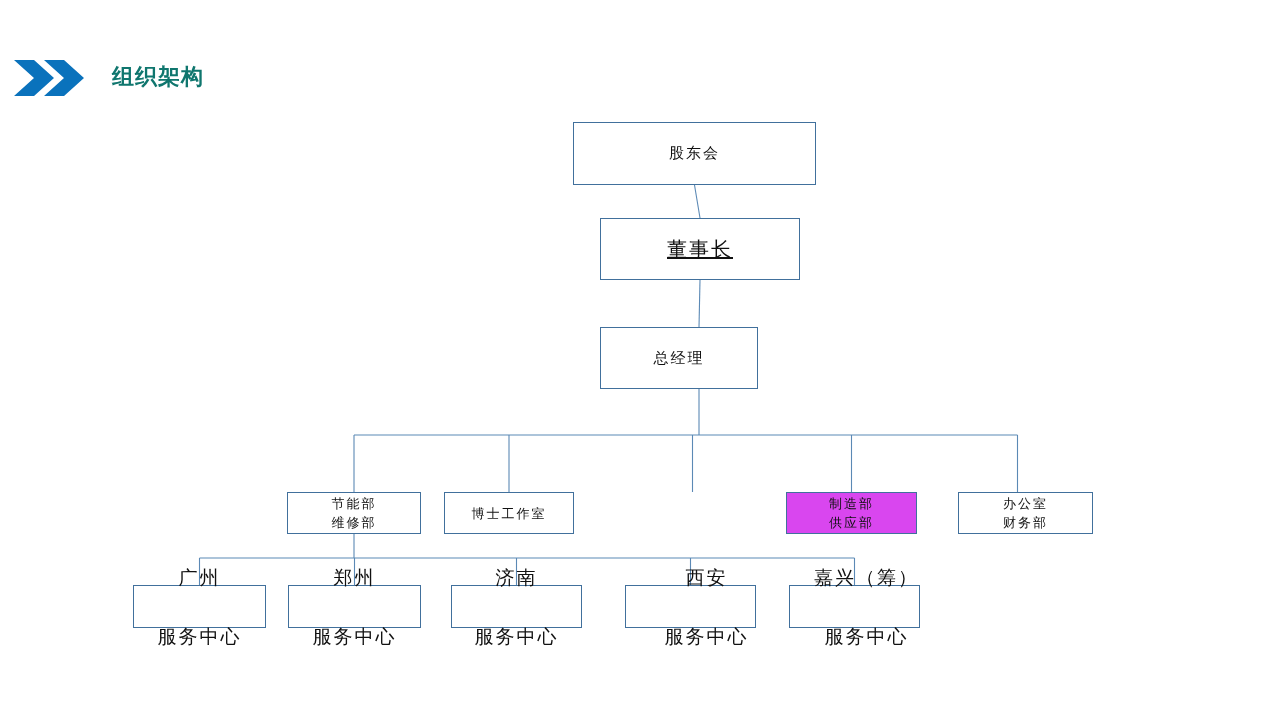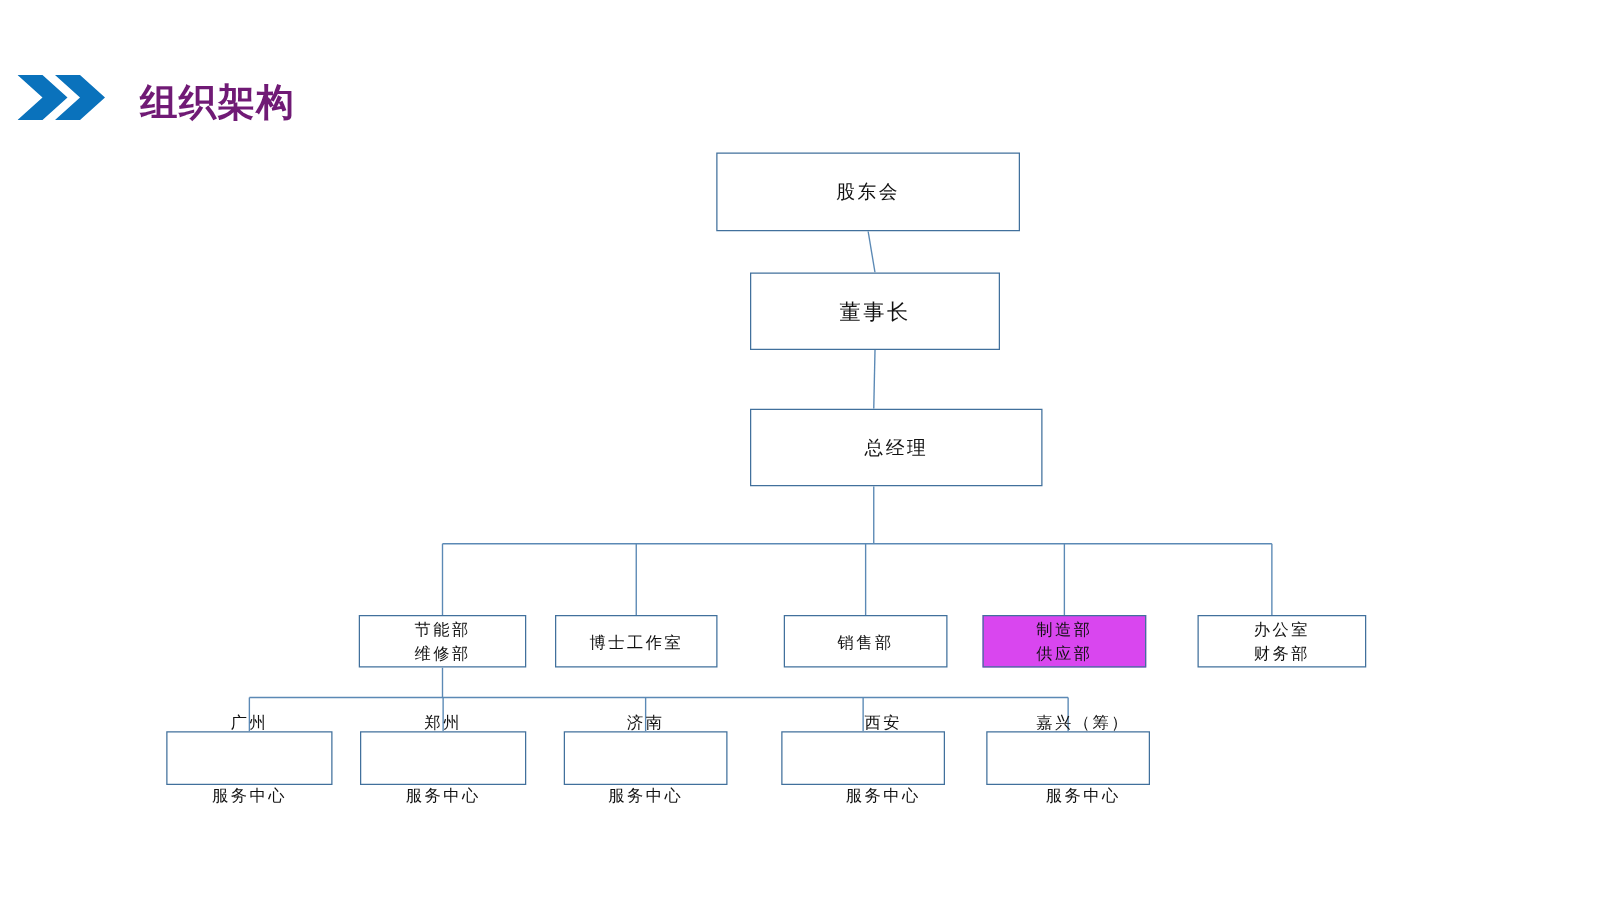--- a/index.html
+++ b/index.html
@@ -27,23 +27,23 @@
     position: absolute;
     left: 14px;
     top: 58px;
     width: 72px;
     height: 40px;
   }
   #page-title {
     position: absolute;
     left: 112px;
     top: 62px;
-    font-size: 30px;
+    font-size: 22px;
     font-weight: bold;
-    color: #701a75;
+    color: #0f766e;
     letter-spacing: 1px;
     white-space: nowrap;
   }
 
   
   #org-chart {
     position: absolute;
     left: 0;
     top: 0;
     width: 1280px;
@@ -70,24 +70,24 @@
     color: #111111;
     text-align: center;
   }
   .node .line {
     display: block;
     white-space: nowrap;
     letter-spacing: 2px;
   }
 
   .node.level-1 { font-size: 15px; }
-  .node.level-2 { font-size: 17px; }
+  .node.level-2 { font-size: 20px; text-decoration: underline; }
   .node.level-3 { font-size: 15px; }
   .node.dept    { font-size: 13px; line-height: 19px; }
-  .node.center  { font-size: 13px; line-height: 19px; gap: 40px; }
+  .node.center  { font-size: 19px; line-height: 19px; gap: 40px; }
 </style>
 </head>
 <body>
 
 <div id="slide-header">
   <div id="chevron-icon">
     <svg width="72" height="40" viewBox="0 0 72 40" xmlns="http://www.w3.org/2000/svg">
       <polygon points="0,2 20,2 40,20 20,38 0,38 20,20" fill="#0a72bc"></polygon>
       <polygon points="30,2 50,2 70,20 50,38 30,38 50,20" fill="#0a72bc"></polygon>
     </svg>
@@ -114,32 +114,29 @@
       <line x1="690.5" y1="558" x2="690.5" y2="585" stroke="#5b89b5" stroke-width="1.1"></line>
       <line x1="854.5" y1="558" x2="854.5" y2="585" stroke="#5b89b5" stroke-width="1.1"></line>
     </svg>
 
 <div class="node level-1" style="left: 573px; top: 122px; width: 243px; height: 63px; border-color: rgb(65, 112, 156); background: rgb(255, 255, 255); text-align: right;">
       <span class="line">股东会</span>
     </div>
     <div class="node level-2" style="left: 600px; top: 218px; width: 200px; height: 62px; border-color: rgb(65, 112, 156); background: rgb(255, 255, 255);">
       <span class="line">董事长</span>
     </div>
-    <div class="node level-3" style="left: 600px; top: 327px; width: 234px; height: 62px; border-color: rgb(65, 112, 156); background: rgb(255, 255, 255);">
+    <div class="node level-3" style="left: 600px; top: 327px; width: 158px; height: 62px; border-color: rgb(65, 112, 156); background: rgb(255, 255, 255);">
       <span class="line">总经理</span>
     </div>
     <div class="node dept" style="left: 287px; top: 492px; width: 134px; height: 42px; border-color: rgb(65, 112, 156); background: rgb(255, 255, 255);">
       <span class="line">节能部</span>
       <span class="line">维修部</span>
     </div>
     <div class="node dept" style="left: 444px; top: 492px; width: 130px; height: 42px; border-color: rgb(65, 112, 156); background: rgb(255, 255, 255);">
       <span class="line">博士工作室</span>
-    </div>
-    <div class="node dept" style="left: 627px; top: 492px; width: 131px; height: 42px; border-color: rgb(65, 112, 156); background: rgb(255, 255, 255);">
-      <span class="line">销售部</span>
     </div>
     <div class="node dept" style="left: 786px; top: 492px; width: 131px; height: 42px; border-color: rgb(65, 112, 156); background: #d946ef;">
       <span class="line">制造部</span>
       <span class="line">供应部</span>
     </div>
     <div class="node dept" style="left: 958px; top: 492px; width: 135px; height: 42px; border-color: rgb(65, 112, 156); background: rgb(255, 255, 255); align-items: center;">
       <span class="line">办公室</span>
       <span class="line">财务部</span>
     </div>
     <div class="node center" style="left: 133px; top: 585px; width: 133px; height: 43px; border-color: rgb(65, 112, 156); background: rgb(255, 255, 255);">

